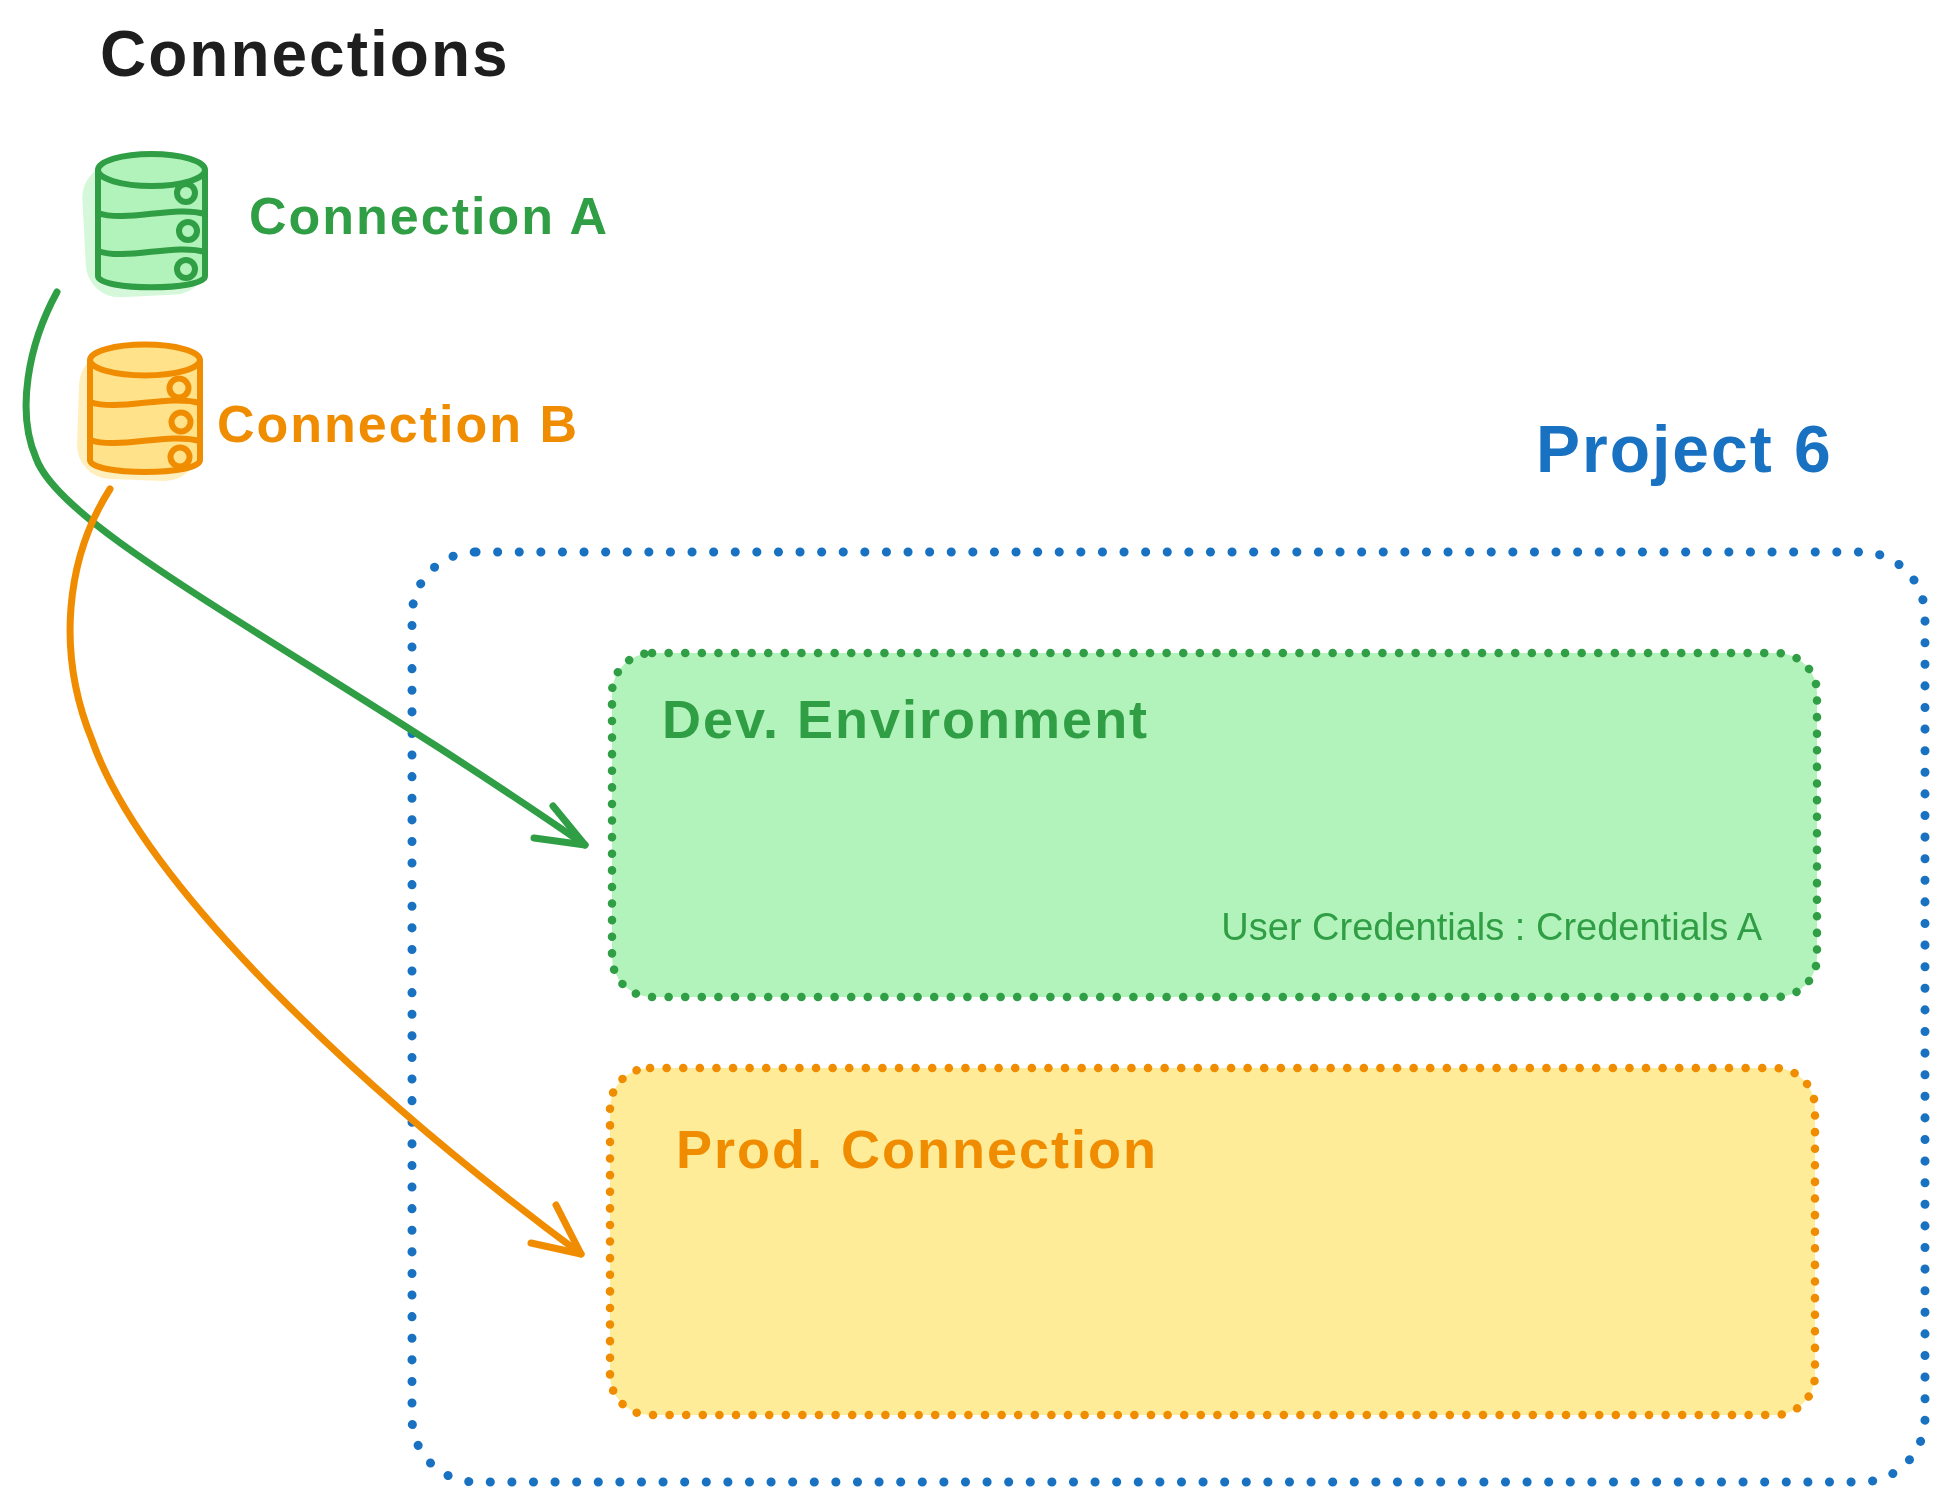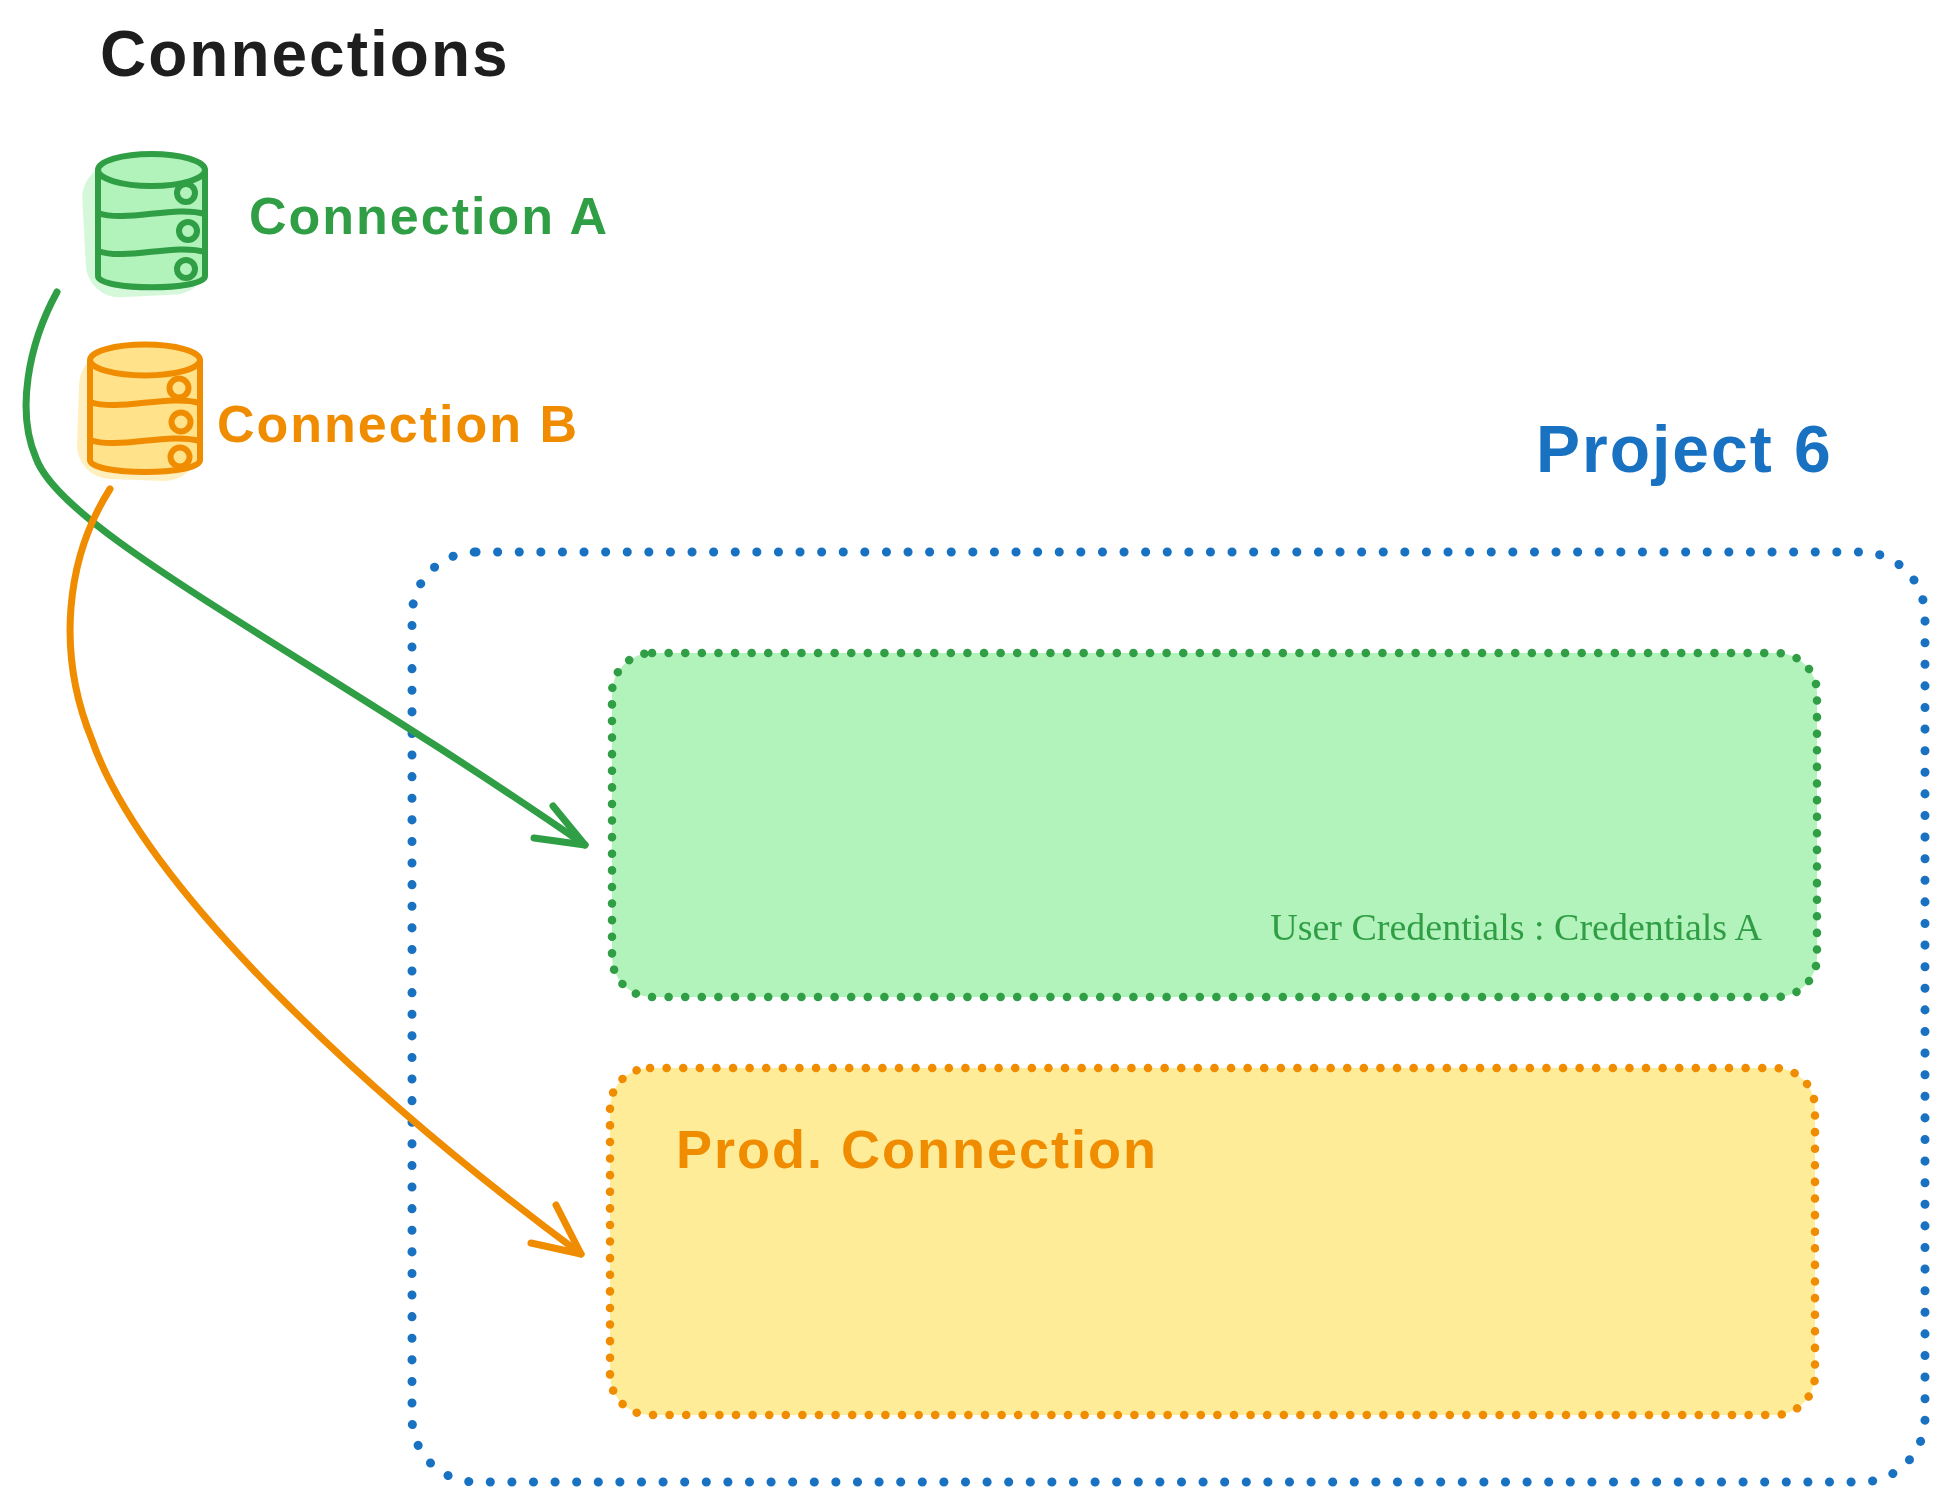--- a/index.html
+++ b/index.html
@@ -8,21 +8,21 @@
     width: 1948px;
     height: 1506px;
     background: #ffffff;
     overflow: hidden;
     font-family: "Liberation Sans", sans-serif;
   }
   .layer { position: absolute; inset: 0; }
   .label { position: absolute; line-height: 1; white-space: nowrap; }
 
   .hand  { font-weight: 700; letter-spacing: 2px; }
-  .mono  { font-family: Liberation Serif, serif; letter-spacing: 0px; }
+  .mono  { font-family: Liberation Sans, sans-serif; letter-spacing: 0px; }
 
   .c-ink    { color: var(--ink); }
   .c-green  { color: var(--green); }
   .c-orange { color: var(--orange); margin-top: 16px; }
   .c-blue   { color: var(--blue); }
 
   .diagram-title   { left: 100px;  top: 22px;   font-size: 64px; }
   .conn-a-label    { left: 225px; top: 190px;  font-size: 52px; margin-left: 24px; }
   .conn-b-label    { left: 217px; top: 382px;  font-size: 52px; }
   .project-title   { left: 1536px; top: 416px; font-size: 66px; }
@@ -87,18 +87,19 @@
   </svg>
 
   <div class="label hand c-ink diagram-title">Connections</div>
 
   <div class="label hand c-green conn-a-label">Connection A</div>
 
   <div class="label hand c-orange conn-b-label">Connection B</div>
 
   <div class="label hand c-blue project-title">Project 6</div>
 
+  <div class="label hand c-green dev-env-label">Dev. Environment</div>
 
   <div class="label mono c-green dev-creds-text">User Credentials : Credentials A</div>
 
   <div class="label hand c-orange prod-env-label">Prod. Connection</div>
 
 </div>
 
 </body></html>

